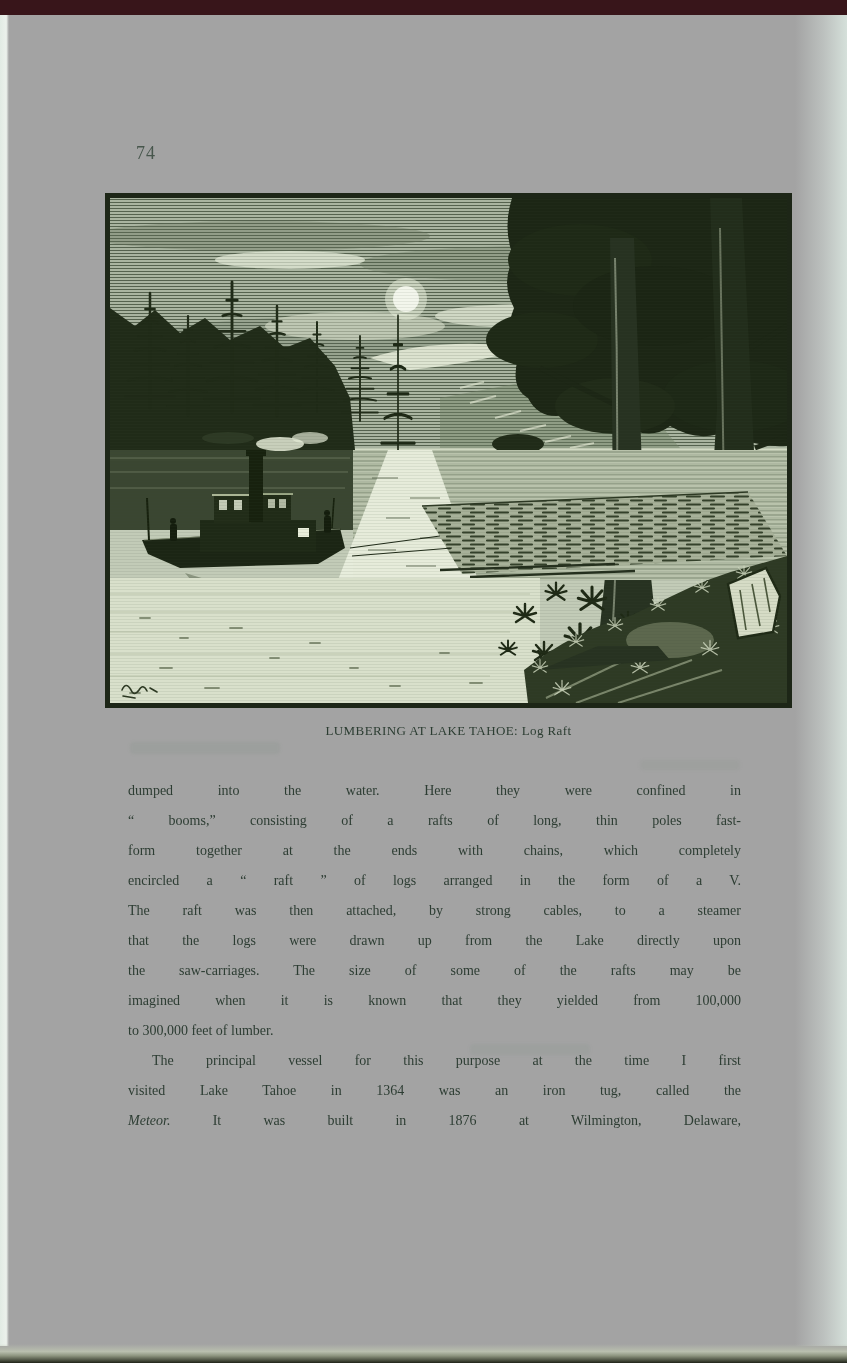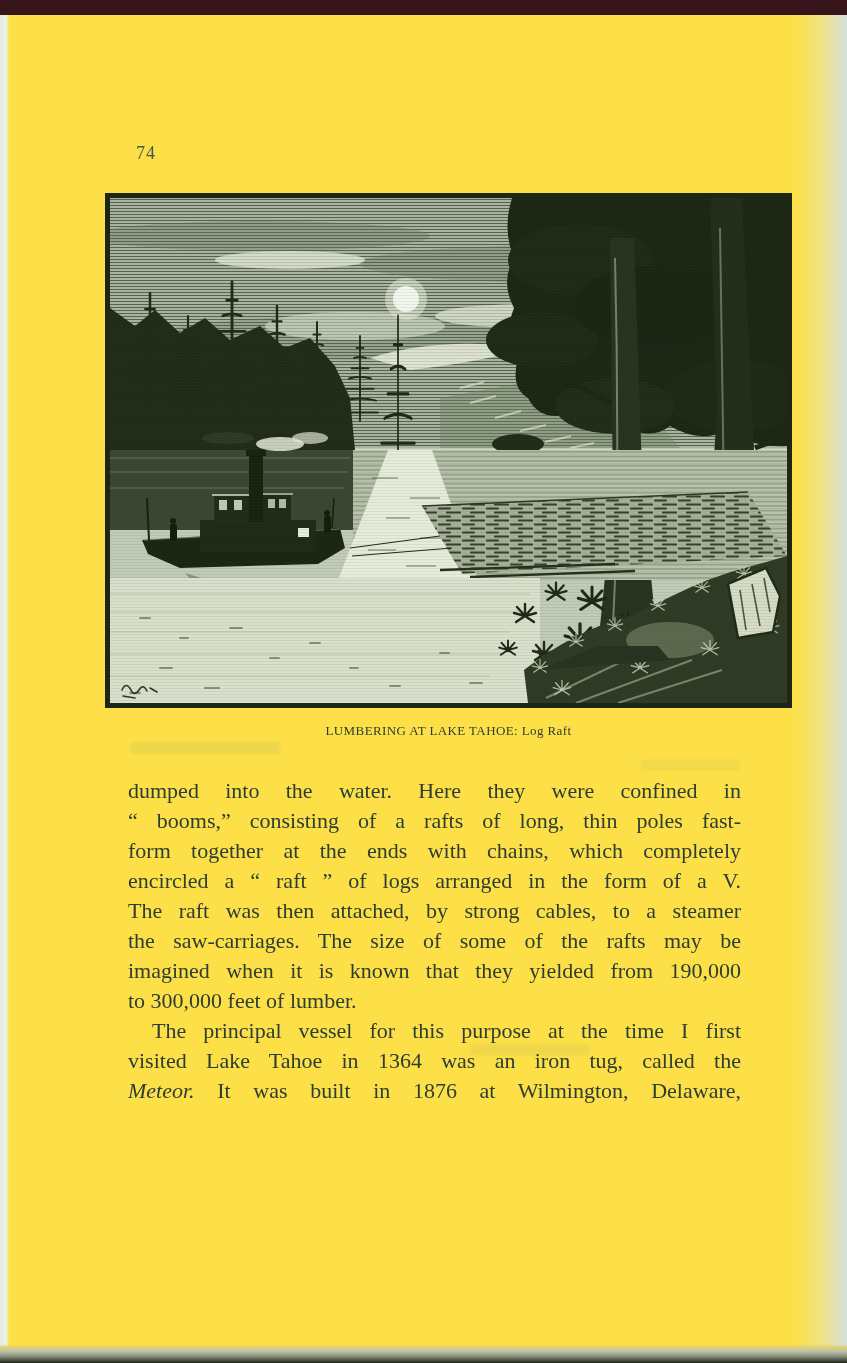--- a/index.html
+++ b/index.html
@@ -1,18 +1,18 @@
 <!DOCTYPE html>
 <html><head>
 <meta charset="utf-8">
 <style>
   html,body{margin:0;padding:0;background:#2a2a2a;}
   .photo{
     position:relative;width:847px;height:1363px;overflow:hidden;
-    background:#fde047;
+    background:#a3a3a3;
     font-family:"Liberation Serif","DejaVu Serif",serif;
   }
   .top-band{position:absolute;left:0;top:0;width:847px;height:15px;background:#38151a;}
   .left-strip{position:absolute;left:0;top:15px;bottom:17px;width:9px;
     background:linear-gradient(to right,#e2ebe4 0%,#ecf1ec 70%,rgba(244,245,241,0) 100%);}
   .right-shade{position:absolute;right:0;top:15px;bottom:17px;width:52px;
     background:linear-gradient(to right,rgba(222,232,226,0) 0%,rgba(219,229,224,.45) 55%,#d5e0da 100%);}
   .bottom-band{position:absolute;left:0;bottom:0;width:847px;height:19px;
     background:linear-gradient(to bottom,rgba(233,236,228,0) 0%,#b9bfae 40%,#8d947f 62%,#4a4f40 86%,#202319 100%);}
   .page-number{
@@ -23,21 +23,21 @@
     position:absolute;left:105px;top:193px;width:687px;height:515px;
     border:5px solid #1d2617;box-sizing:border-box;background:#c2cbb7;
   }
   .illustration svg{display:block;width:677px;height:505px;}
   .caption{
     position:absolute;left:105px;top:723px;width:687px;text-align:center;
     font-size:13px;color:#2c3d32;letter-spacing:.4px;
   }
   .bodytext{position:absolute;left:128px;top:776px;width:613px;color:#2d3d33;}
   .line{
-    height:30px;line-height:30px;font-size:22px;
+    height:30px;line-height:30px;font-size:14px;
     text-align:justify;text-align-last:justify;white-space:nowrap;
   }
   .line.last{text-align-last:left;white-space:normal;}
   .line.indent{text-indent:24px;}
   .italic{font-style:italic;margin-top:30px;}
   .bleed{position:absolute;border-radius:4px;filter:blur(1.5px);}
   .bleed.b1{left:130px;top:742px;width:150px;height:12px;background:rgba(96,128,108,.10);}
   .bleed.b2{left:470px;top:1044px;width:120px;height:11px;background:rgba(96,128,108,.09);}
   .bleed.b3{left:640px;top:760px;width:100px;height:10px;background:rgba(96,128,108,.08);}
 </style>
@@ -222,22 +222,23 @@
   </div>
 
   <div class="caption">LUMBERING AT LAKE TAHOE: Log Raft</div>
 
   <div class="bodytext">
     <div class="line">dumped into the water.  Here they were confined in</div>
     <div class="line">“ booms,” consisting of a rafts of long, thin poles fast-</div>
     <div class="line">form together at the ends with chains, which completely</div>
     <div class="line">encircled a “ raft ” of logs arranged in the form of a V.</div>
     <div class="line">The raft was then attached, by strong cables, to a steamer</div>
+    <div class="line">that the logs were drawn up from the Lake directly upon</div>
     <div class="line">the saw-carriages.  The size of some of the rafts may be</div>
-    <div class="line">imagined when it is known that they yielded from 190,000</div>
+    <div class="line">imagined when it is known that they yielded from 100,000</div>
     <div class="line last">to 300,000 feet of lumber.</div>
 
     <div class="line indent">The principal vessel for this purpose at the time I first</div>
     <div class="line">visited Lake Tahoe in 1364 was an iron tug, called the</div>
     <div class="line"><span class="italic">Meteor.</span><span> It was built in 1876 at Wilmington, Delaware,</span></div>
   </div>
 
   <div class="bleed b1"></div>
   <div class="bleed b2"></div>
   <div class="bleed b3"></div>

